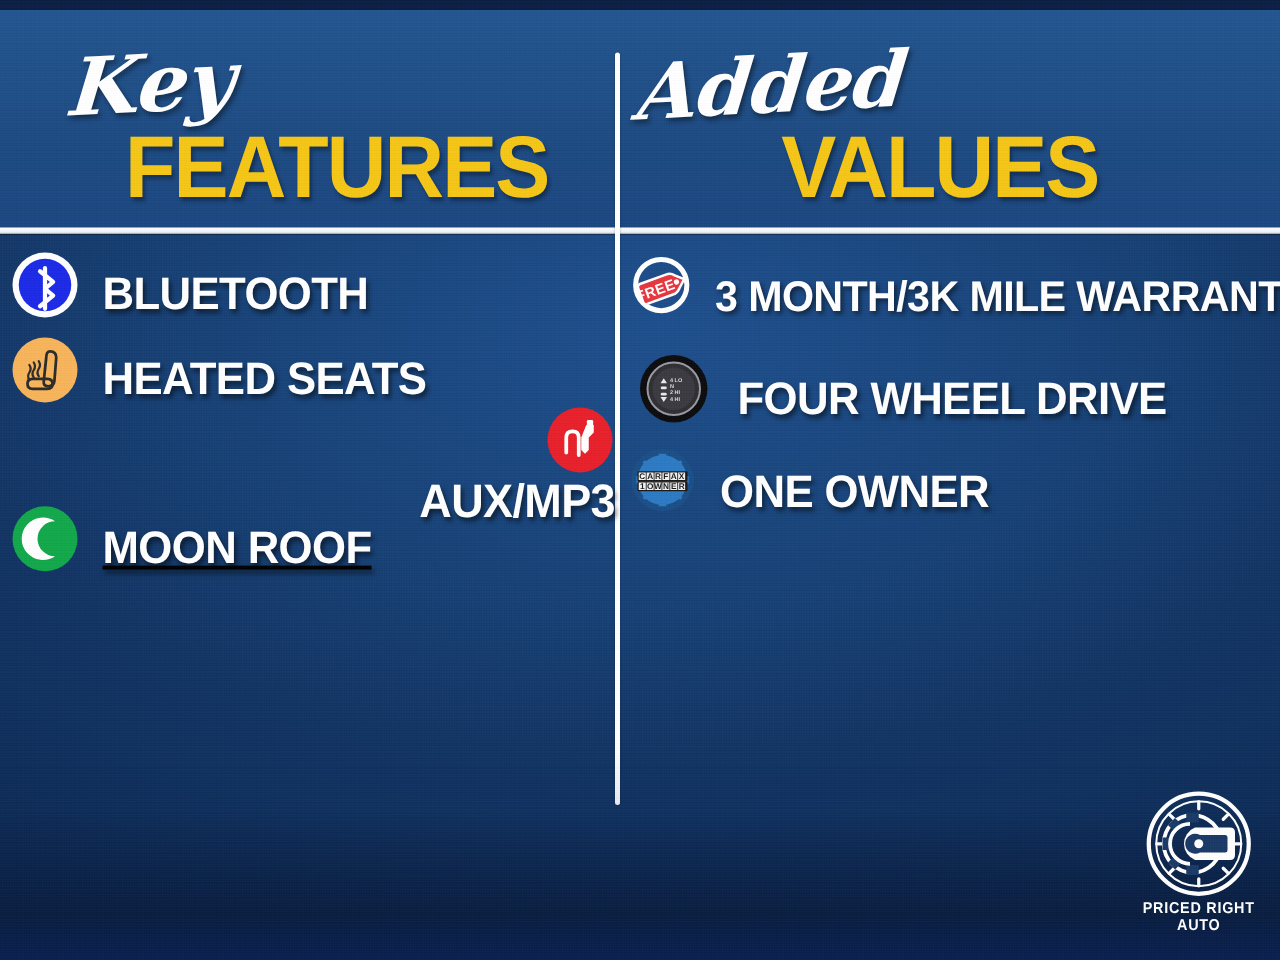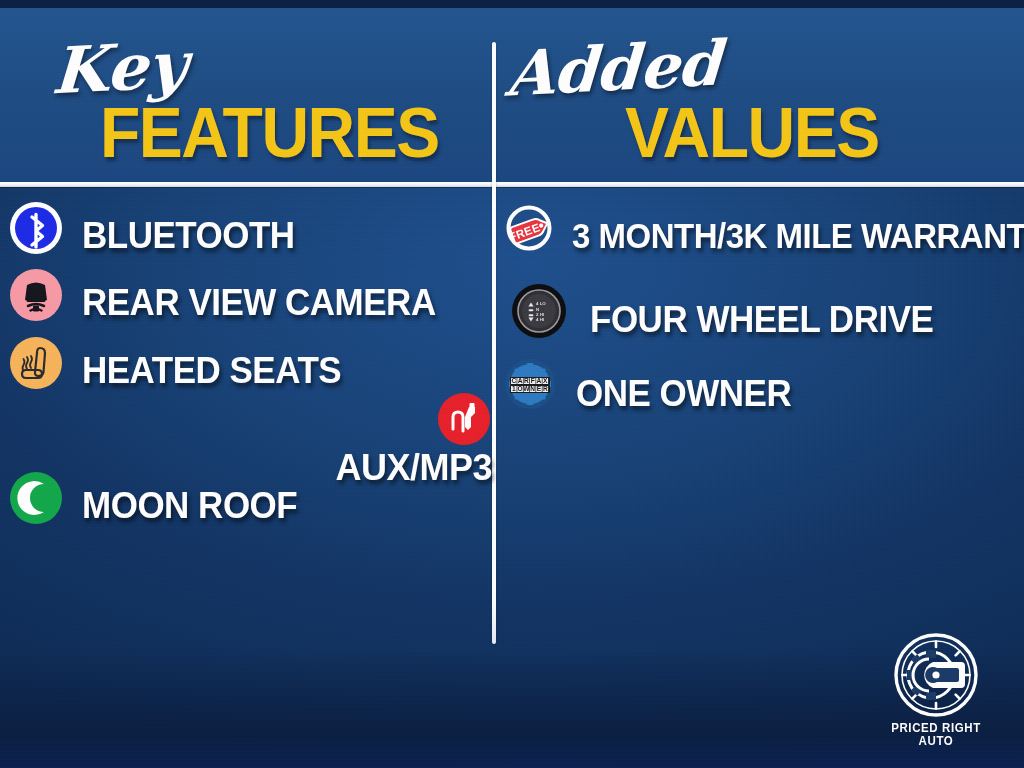--- a/index.html
+++ b/index.html
@@ -93,21 +93,21 @@
   .col-left .row{height:68px;margin-left:8px;}
   .col-left .icon-wrap{width:56px;height:56px;}
   .col-left .label{margin-left:18px;}
 
   
   .col-right .row{margin-left:4px;}
   .col-right .icon-wrap{width:56px;height:56px;}
   .col-right .label{margin-left:14px;}
 
   
-  .logo{position:absolute;right:29px;bottom:22px;width:118px;text-align:center;}
+  .logo{position:absolute;right:6px;bottom:22px;width:118px;text-align:center;}
   .logo-mark{width:86px;height:86px;margin:0 auto;}
   .logo-text{
     margin-top:4px;font-family:"Liberation Sans", sans-serif;
     font-weight:700;font-size:11.5px;color:#ffffff;letter-spacing:.6px;
     transform:scaleY(1.1);
   }
 </style>
 </head>
 <body>
 
@@ -137,33 +137,20 @@
       <div class="icon-wrap">
         <svg width="56" height="56" viewBox="0 0 56 56">
           <circle cx="28" cy="28" r="26" fill="#ffffff"></circle>
           <circle cx="28" cy="28" r="21" fill="#1C2AE8"></circle>
           <path d="M24 17 L34.5 25.5 L28 31 L28 14.5 L28 47 L28 31 L34.5 36.5 L24 45" fill="none" stroke="#ffffff" stroke-width="3.4" stroke-linejoin="round" stroke-linecap="round"></path>
         </svg>
       </div>
       <div class="label" style="font-size:35px;">BLUETOOTH</div>
     </div>
 
-    <div class="row" style="height:67px;">
-      <div class="icon-wrap">
-        <svg width="56" height="56" viewBox="0 0 56 56">
-          <circle cx="28" cy="28" r="26" fill="#F79AA6"></circle>
-          <path d="M19 18 q9-5 18 0 l2 15 q-11 4 -22 0 z" fill="#15151c"></path>
-          <rect x="18.5" y="31" width="19" height="4" rx="1.6" fill="#15151c"></rect>
-          <path d="M20 39 q8-4 16 0" fill="none" stroke="#15151c" stroke-width="2.6" stroke-linecap="round"></path>
-          <path d="M22.5 43.5 q5.5-3 11 0" fill="none" stroke="#15151c" stroke-width="2.4" stroke-linecap="round"></path>
-          <rect x="25" y="38.5" width="6" height="6" rx="1" fill="#15151c"></rect>
-        </svg>
-      </div>
-      <div class="label" style="font-size:35px;">REAR VIEW CAMERA</div>
-    </div>
 
     <div class="row" style="height:68px;">
       <div class="icon-wrap">
         <svg width="56" height="56" viewBox="0 0 56 56">
           <circle cx="28" cy="28" r="26" fill="#F7B45A"></circle>
           <path d="M32 13 q5 0 5 5 l-1.5 19 q-0.5 4 -5 4 q-4 0 -3.5 -4 L29 18 q0-5 3-5 z" fill="none" stroke="#2b2b2b" stroke-width="2.2" stroke-linejoin="round"></path>
           <path d="M14 39 q0-4 4-4 l12 0 q4 0 4 4 q0 4 -4 4 l-12 0 q-4 0 -4 -4 z" fill="none" stroke="#2b2b2b" stroke-width="2.2" stroke-linejoin="round"></path>
           <path d="M19 22 q2 3 0 6 q-2 3 0 6" fill="none" stroke="#2b2b2b" stroke-width="1.8" stroke-linecap="round"></path>
           <path d="M23 21 q2 3 0 6 q-2 3 0 6" fill="none" stroke="#2b2b2b" stroke-width="1.8" stroke-linecap="round"></path>
           <path d="M15.5 24 q2 3 0 6 q-2 3 0 6" fill="none" stroke="#2b2b2b" stroke-width="1.8" stroke-linecap="round"></path>
@@ -177,21 +164,21 @@
         <svg width="56" height="56" viewBox="0 0 56 56">
           <circle cx="28" cy="28" r="26" fill="#E8202A"></circle>
           <path d="M17 38 L17 26 q0-5 5-5 q5 0 5 5 L27 40" fill="none" stroke="#ffffff" stroke-width="3" stroke-linecap="round"></path>
           <path d="M33 16 l6 0 l0 6 l-4 4 l0 10 l-3 3 l-3 -3 l0 -10 z" fill="#ffffff"></path>
           <rect x="33.5" y="12" width="5" height="5" rx="1" fill="#ffffff"></rect>
         </svg>
       </div>
       <div class="label" style="font-size:36px;">AUX/MP3</div>
     </div>
 
-    <div class="row" style="height:67px;">
+    <div class="row" style="height:67px;text-decoration:underline;">
       <div class="icon-wrap">
         <svg width="56" height="56" viewBox="0 0 56 56">
           <circle cx="28" cy="28" r="26" fill="#12A84B"></circle>
           <path d="M36 14 a17 17 0 1 0 0 28 a14 14 0 1 1 0 -28 z" fill="#ffffff"></path>
         </svg>
       </div>
       <div class="label" style="font-size:35px;">MOON ROOF</div>
     </div>
 
 

